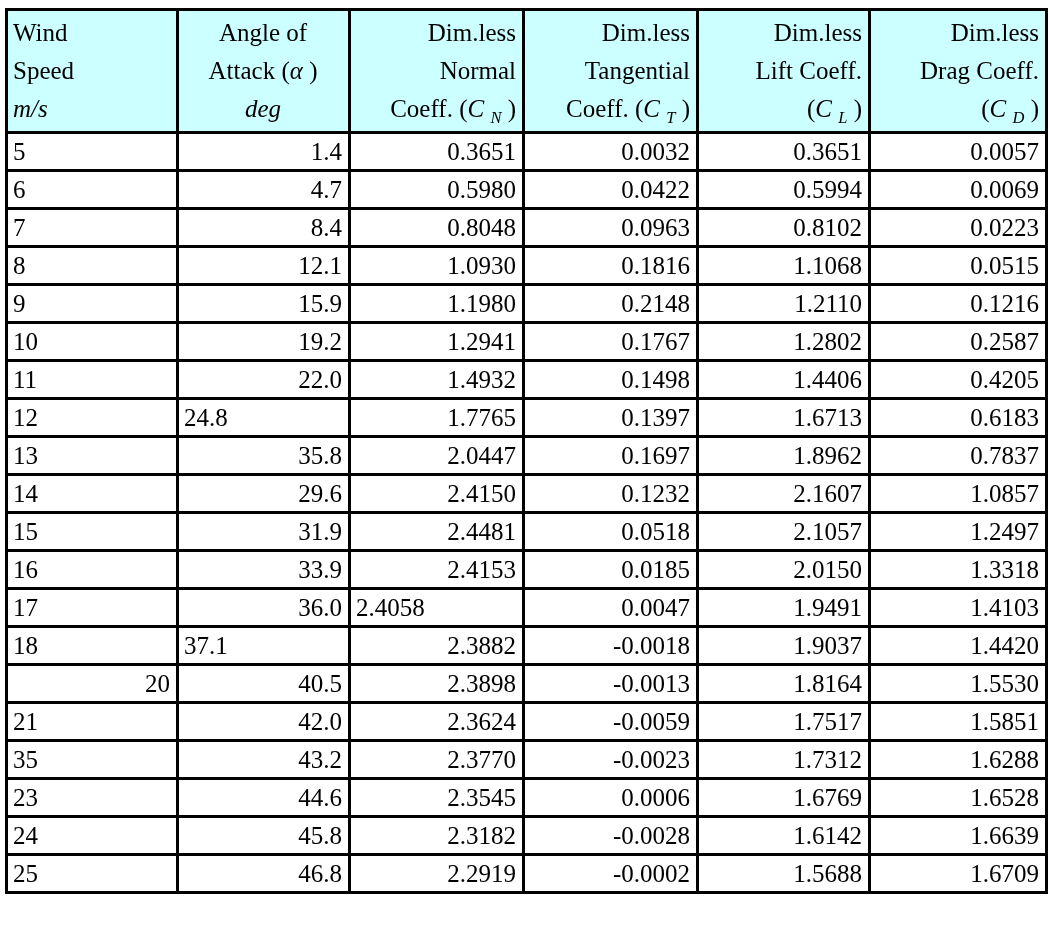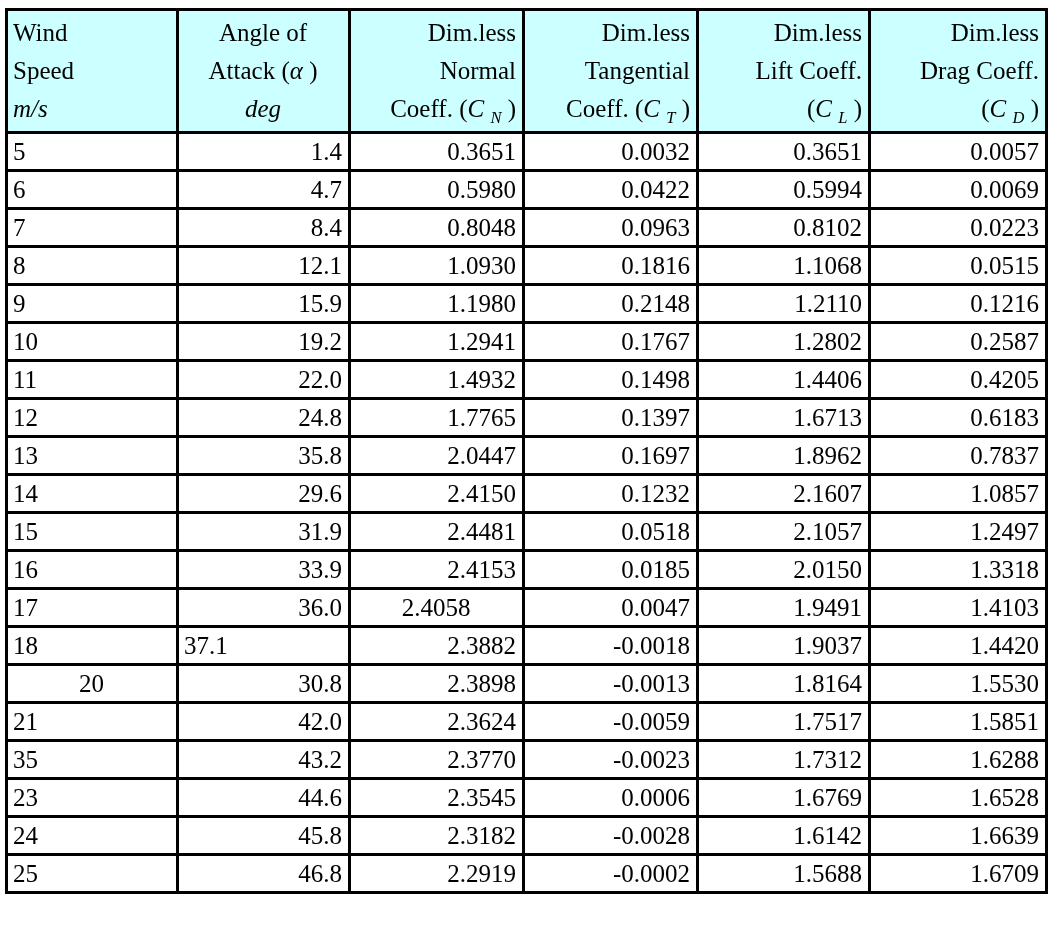--- a/index.html
+++ b/index.html
@@ -148,21 +148,21 @@
         <tr>
           <td style="text-align: left;">11</td>
           <td style="text-align: right;">22.0</td>
           <td style="text-align: right;">1.4932</td>
           <td style="text-align: right;">0.1498</td>
           <td style="text-align: right;">1.4406</td>
           <td style="text-align: right;">0.4205</td>
         </tr>
         <tr>
           <td style="text-align: left;">12</td>
-          <td style="text-align: right;">24.8</td>
+          <td style="text-align: left;">24.8</td>
           <td style="text-align: right;">1.7765</td>
           <td style="text-align: right;">0.1397</td>
           <td style="text-align: right;">1.6713</td>
           <td style="text-align: right;">0.6183</td>
         </tr>
         <tr>
           <td style="text-align: left;">13</td>
           <td style="text-align: right;">35.8</td>
           <td style="text-align: right;">2.0447</td>
           <td style="text-align: right;">0.1697</td>
@@ -189,36 +189,36 @@
           <td style="text-align: left;">16</td>
           <td style="text-align: right;">33.9</td>
           <td style="text-align: right;">2.4153</td>
           <td style="text-align: right;">0.0185</td>
           <td style="text-align: right;">2.0150</td>
           <td style="text-align: right;">1.3318</td>
         </tr>
         <tr>
           <td style="text-align: left;">17</td>
           <td style="text-align: right;">36.0</td>
-          <td style="text-align: center;">2.4058</td>
+          <td style="text-align: left;">2.4058</td>
           <td style="text-align: right;">0.0047</td>
           <td style="text-align: right;">1.9491</td>
           <td style="text-align: right;">1.4103</td>
         </tr>
         <tr>
           <td style="text-align: left;">18</td>
           <td style="">37.1</td>
           <td style="text-align: right;">2.3882</td>
           <td style="text-align: right;">-0.0018</td>
           <td style="text-align: right;">1.9037</td>
           <td style="text-align: right;">1.4420</td>
         </tr>
         <tr>
-          <td style="text-align: center;">20</td>
-          <td style="text-align: right;">30.8</td>
+          <td style="text-align: right;">20</td>
+          <td style="text-align: right;">40.5</td>
           <td style="text-align: right;">2.3898</td>
           <td style="text-align: right;">-0.0013</td>
           <td style="text-align: right;">1.8164</td>
           <td style="text-align: right;">1.5530</td>
         </tr>
         <tr>
           <td style="text-align: left;">21</td>
           <td style="text-align: right;">42.0</td>
           <td style="text-align: right;">2.3624</td>
           <td style="text-align: right;">-0.0059</td>

